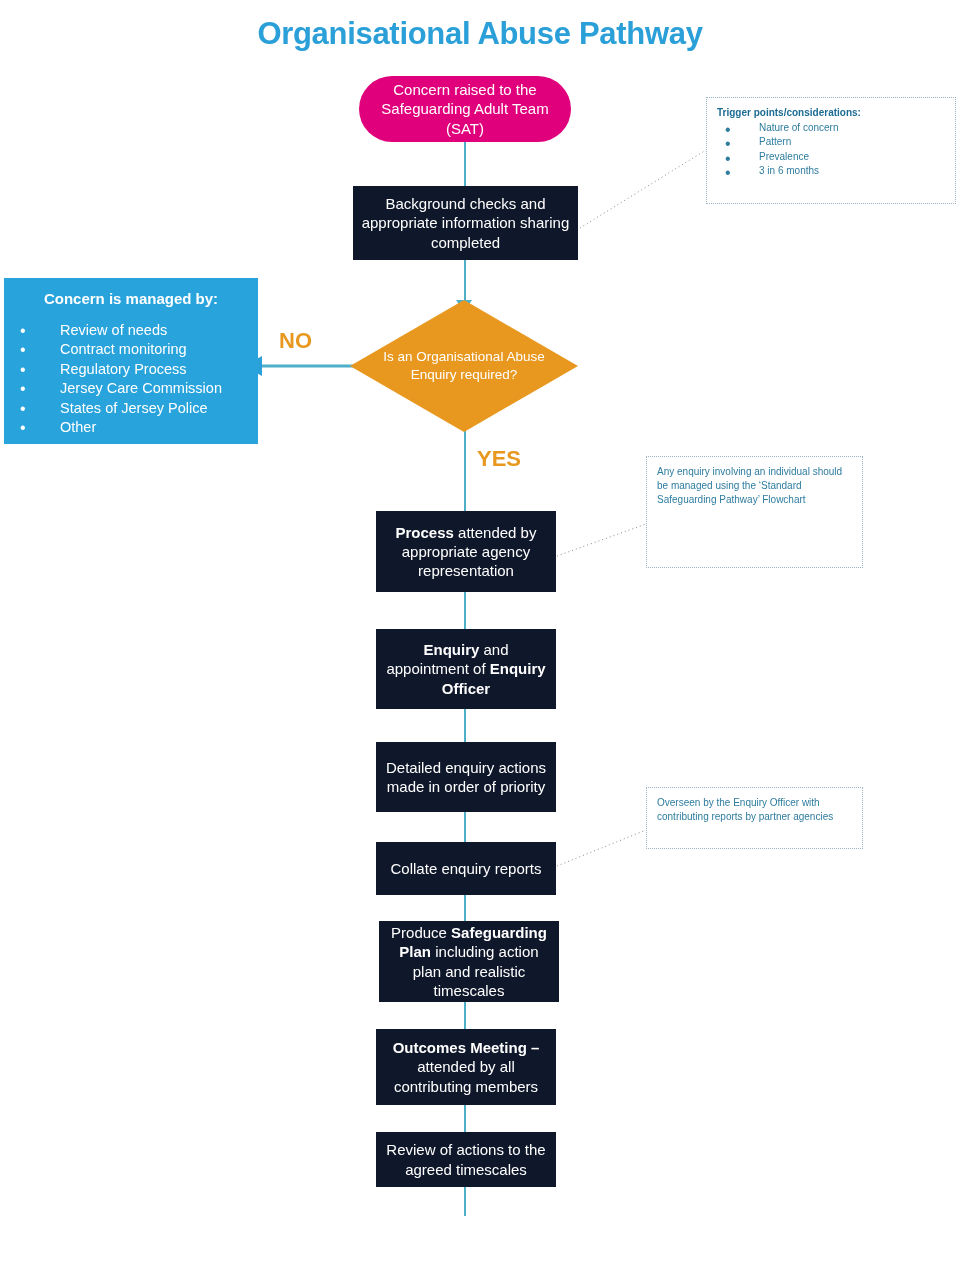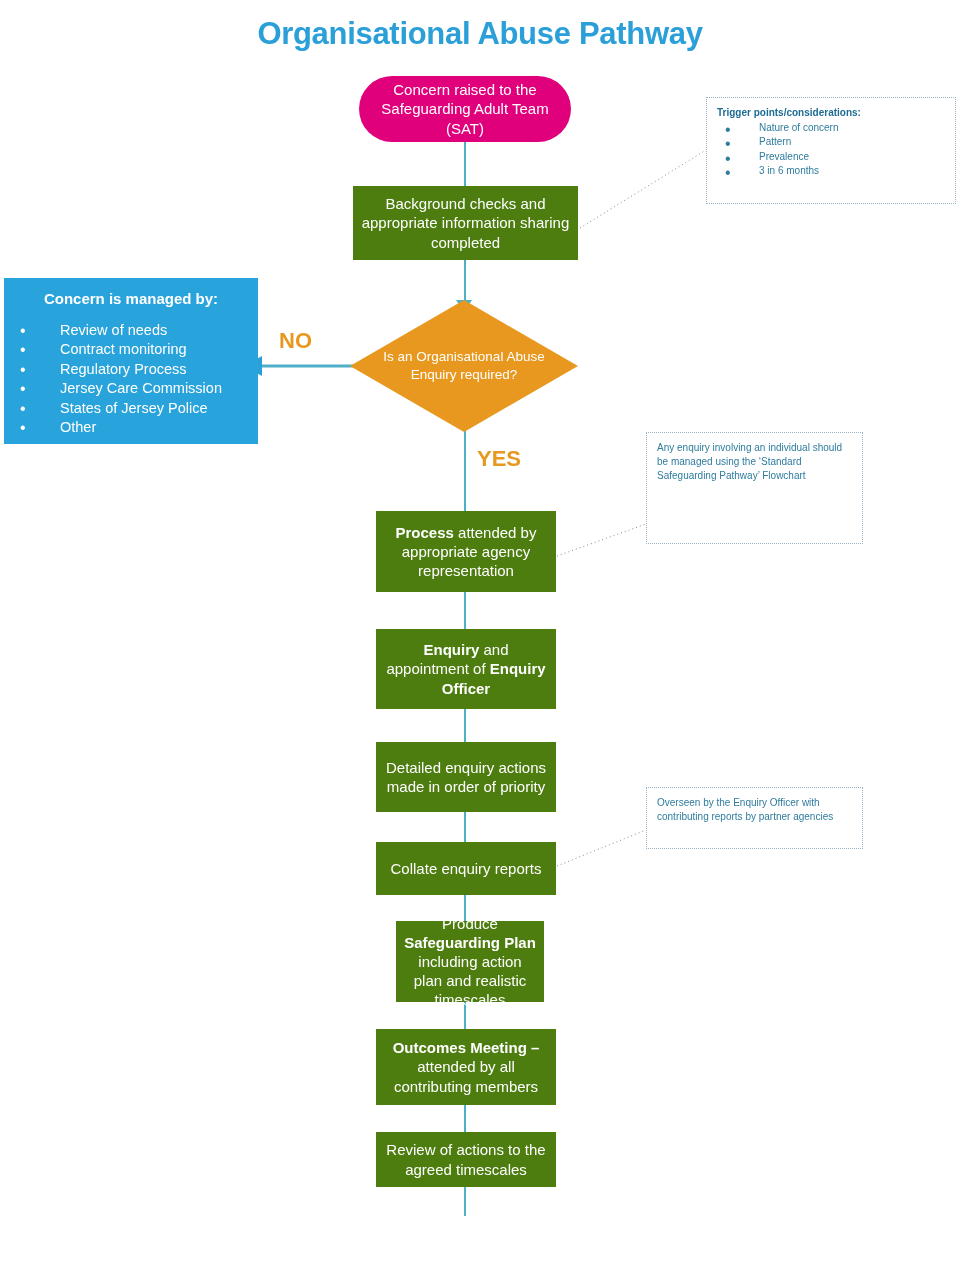--- a/index.html
+++ b/index.html
@@ -36,21 +36,21 @@
   }
   .node .txt { padding: 0 8px; width: 100%; }
   .node b { font-weight: bold; }
 
   .pill {
     background: #E0007C;
     border-radius: 50px;
     font-size: 15px;
   }
   .proc {
-    background: #4d7c0f;
+    background: #0f172a;
     font-size: 15px;
   }
 
   
   .diamond-wrap { position: absolute; }
   .diamond-shape {
     position: absolute; inset: 0;
     background: #E8981F;
     clip-path: polygon(50% 0%, 100% 50%, 50% 100%, 0% 50%);
   }
@@ -185,41 +185,41 @@
       <li>Jersey Care Commission</li>
       <li>States of Jersey Police</li>
       <li>Other</li>
     </ul>
   </div>
 
   <div class="node proc" style="left:376px; top:511px; width:180px; height:81px;">
     <div class="txt"><b>Process</b><span> attended by appropriate agency representation</span></div>
   </div>
 
-  <div class="note" style="left:646px; top:432px; width:217px; height:112px;">
+  <div class="note" style="left:646px; top:456px; width:217px; height:112px;">
     <span>Any enquiry involving an individual should be managed using the ‘Standard Safeguarding Pathway’ Flowchart</span>
   </div>
 
   <div class="node proc" style="left:376px; top:629px; width:180px; height:80px;">
     <div class="txt"><b>Enquiry</b><span> and appointment of </span><b>Enquiry Officer</b></div>
   </div>
 
   <div class="node proc" style="left:376px; top:742px; width:180px; height:70px;">
     <div class="txt">Detailed enquiry actions made in order of priority</div>
   </div>
 
   <div class="node proc" style="left:376px; top:842px; width:180px; height:53px;">
     <div class="txt">Collate enquiry reports</div>
   </div>
 
   <div class="note" style="left:646px; top:787px; width:217px; height:62px;">
     <span>Overseen by the Enquiry Officer with contributing reports by partner agencies</span>
   </div>
 
-  <div class="node proc" style="left:396px; top:921px; width:148px; height:81px;">
+  <div class="node proc" style="left:379px; top:921px; width:180px; height:81px;">
     <div class="txt"><span>Produce </span><b>Safeguarding Plan</b><span> including action plan and realistic timescales</span></div>
   </div>
 
   <div class="node proc" style="left:376px; top:1029px; width:180px; height:76px;">
     <div class="txt"><b>Outcomes Meeting –</b><span> attended by all contributing members</span></div>
   </div>
 
   <div class="node proc" style="left:376px; top:1132px; width:180px; height:55px;">
     <div class="txt">Review of actions to the agreed timescales</div>
   </div>

